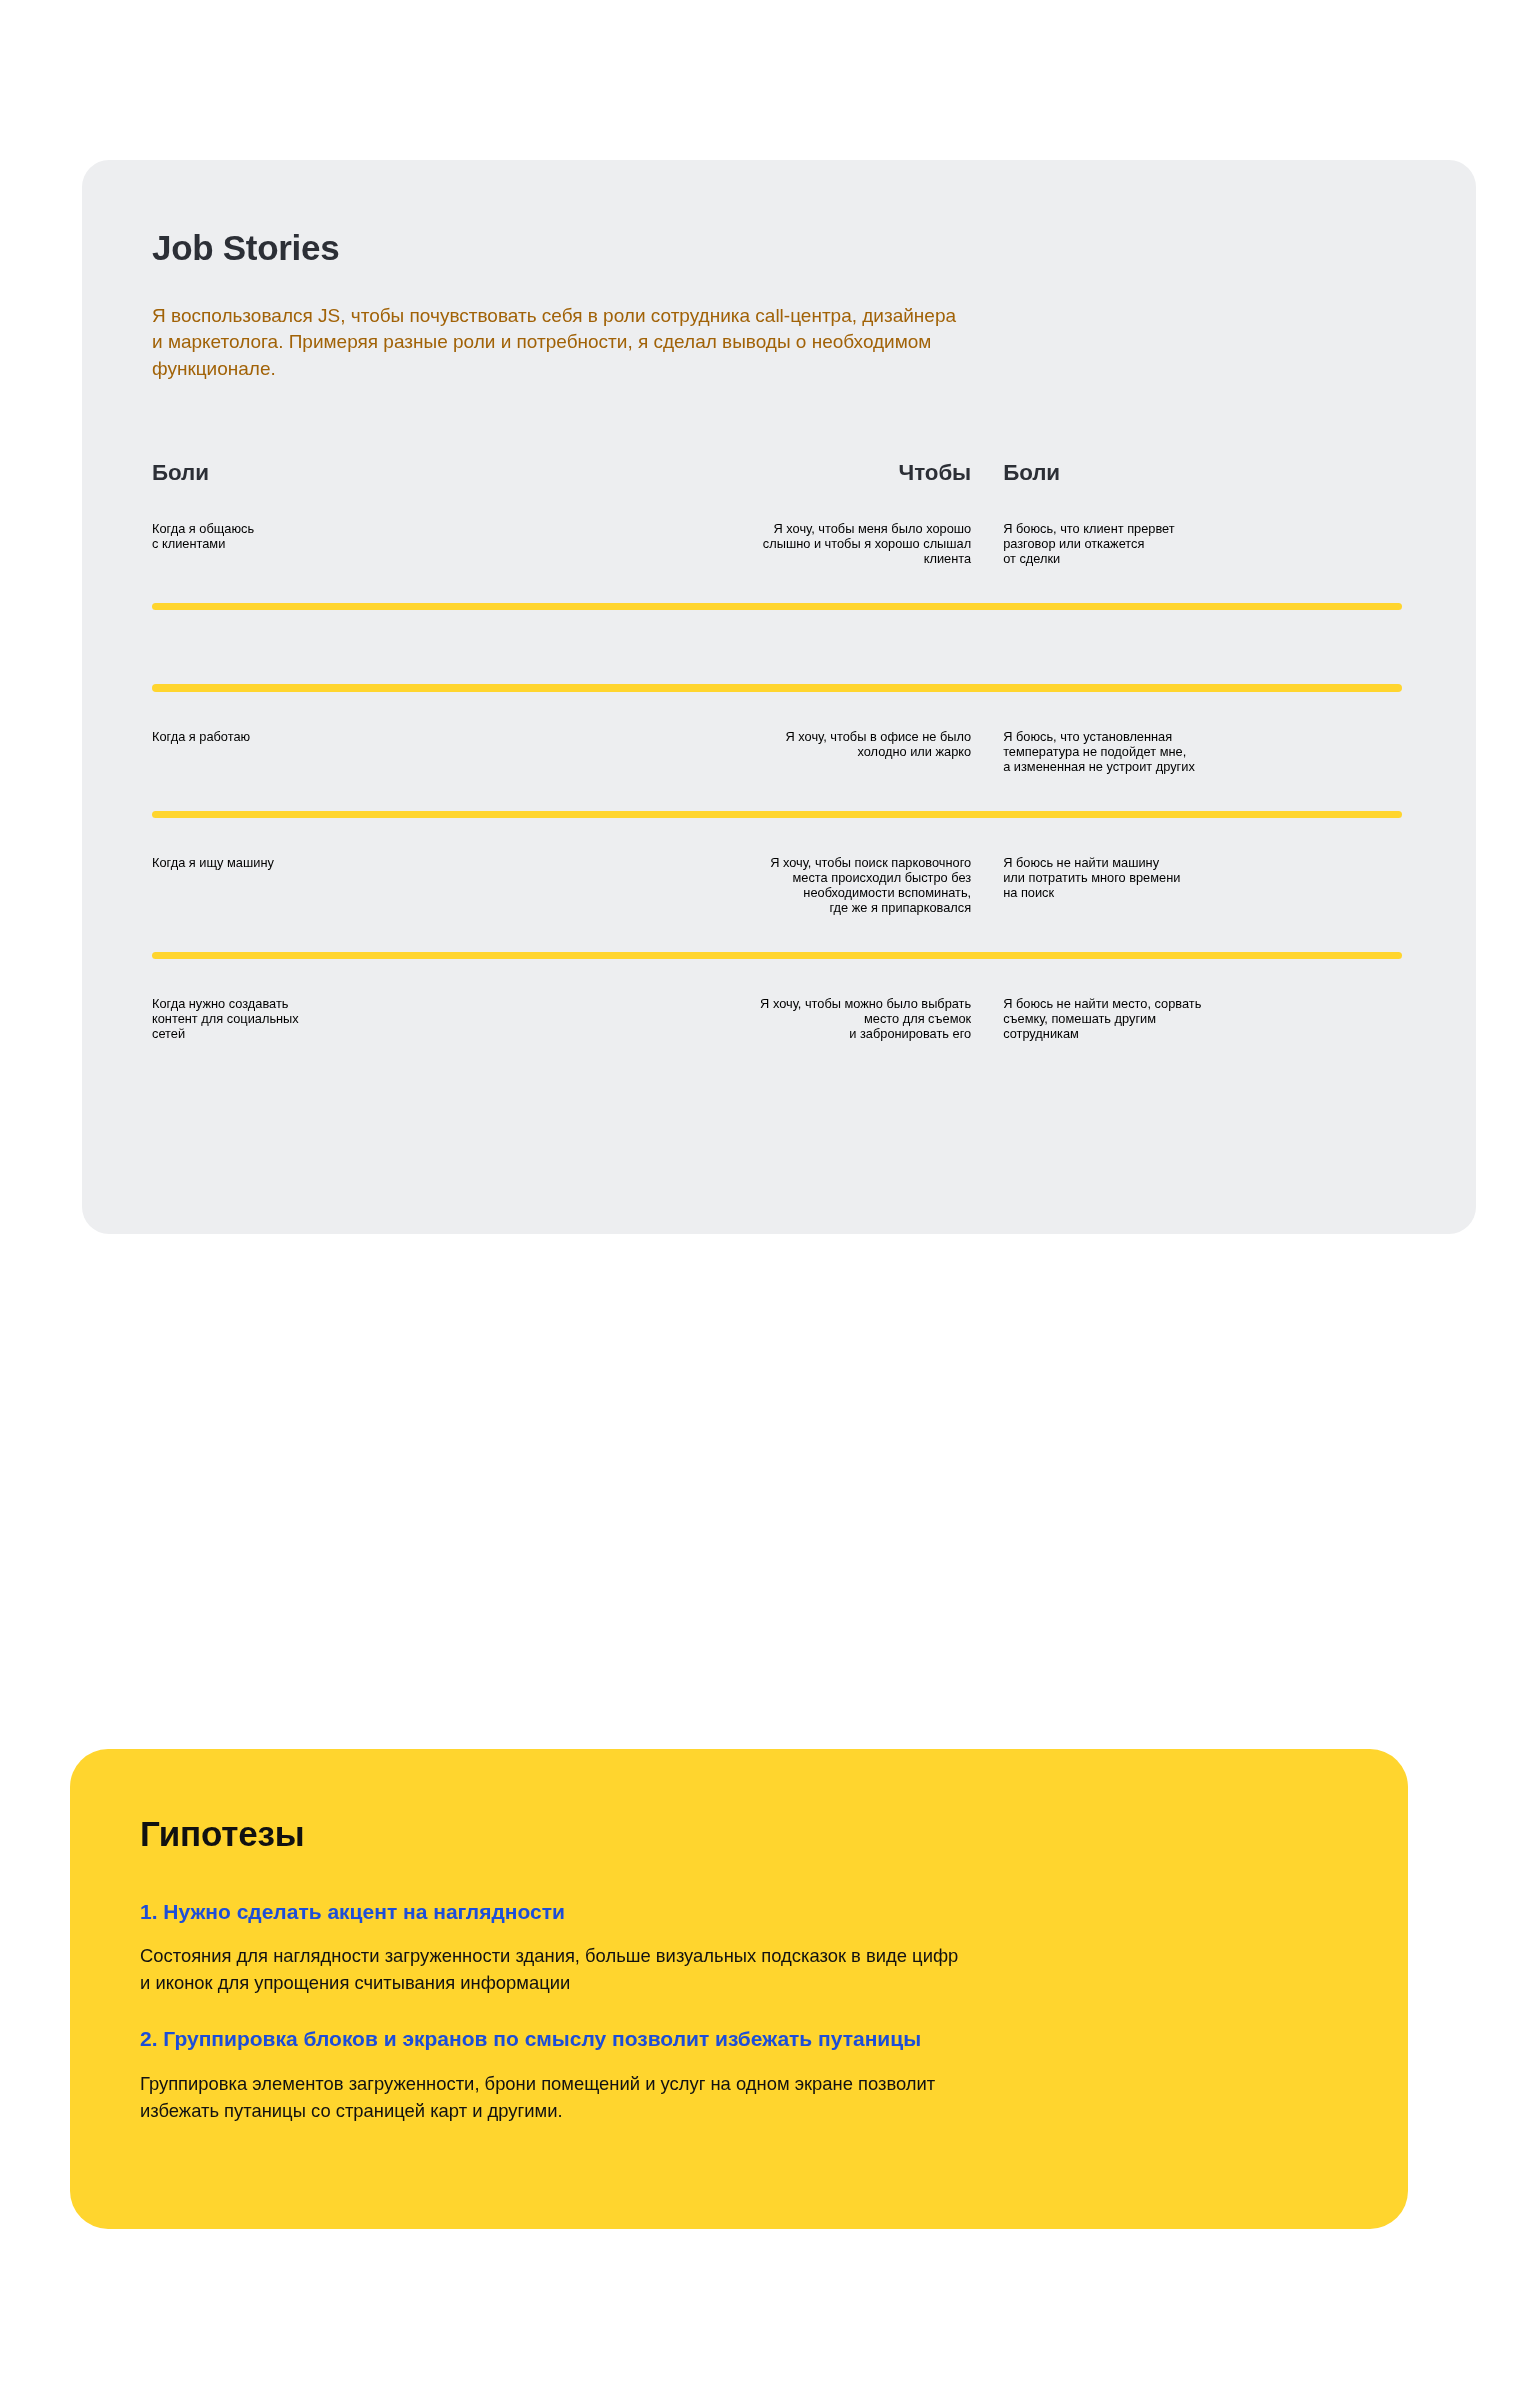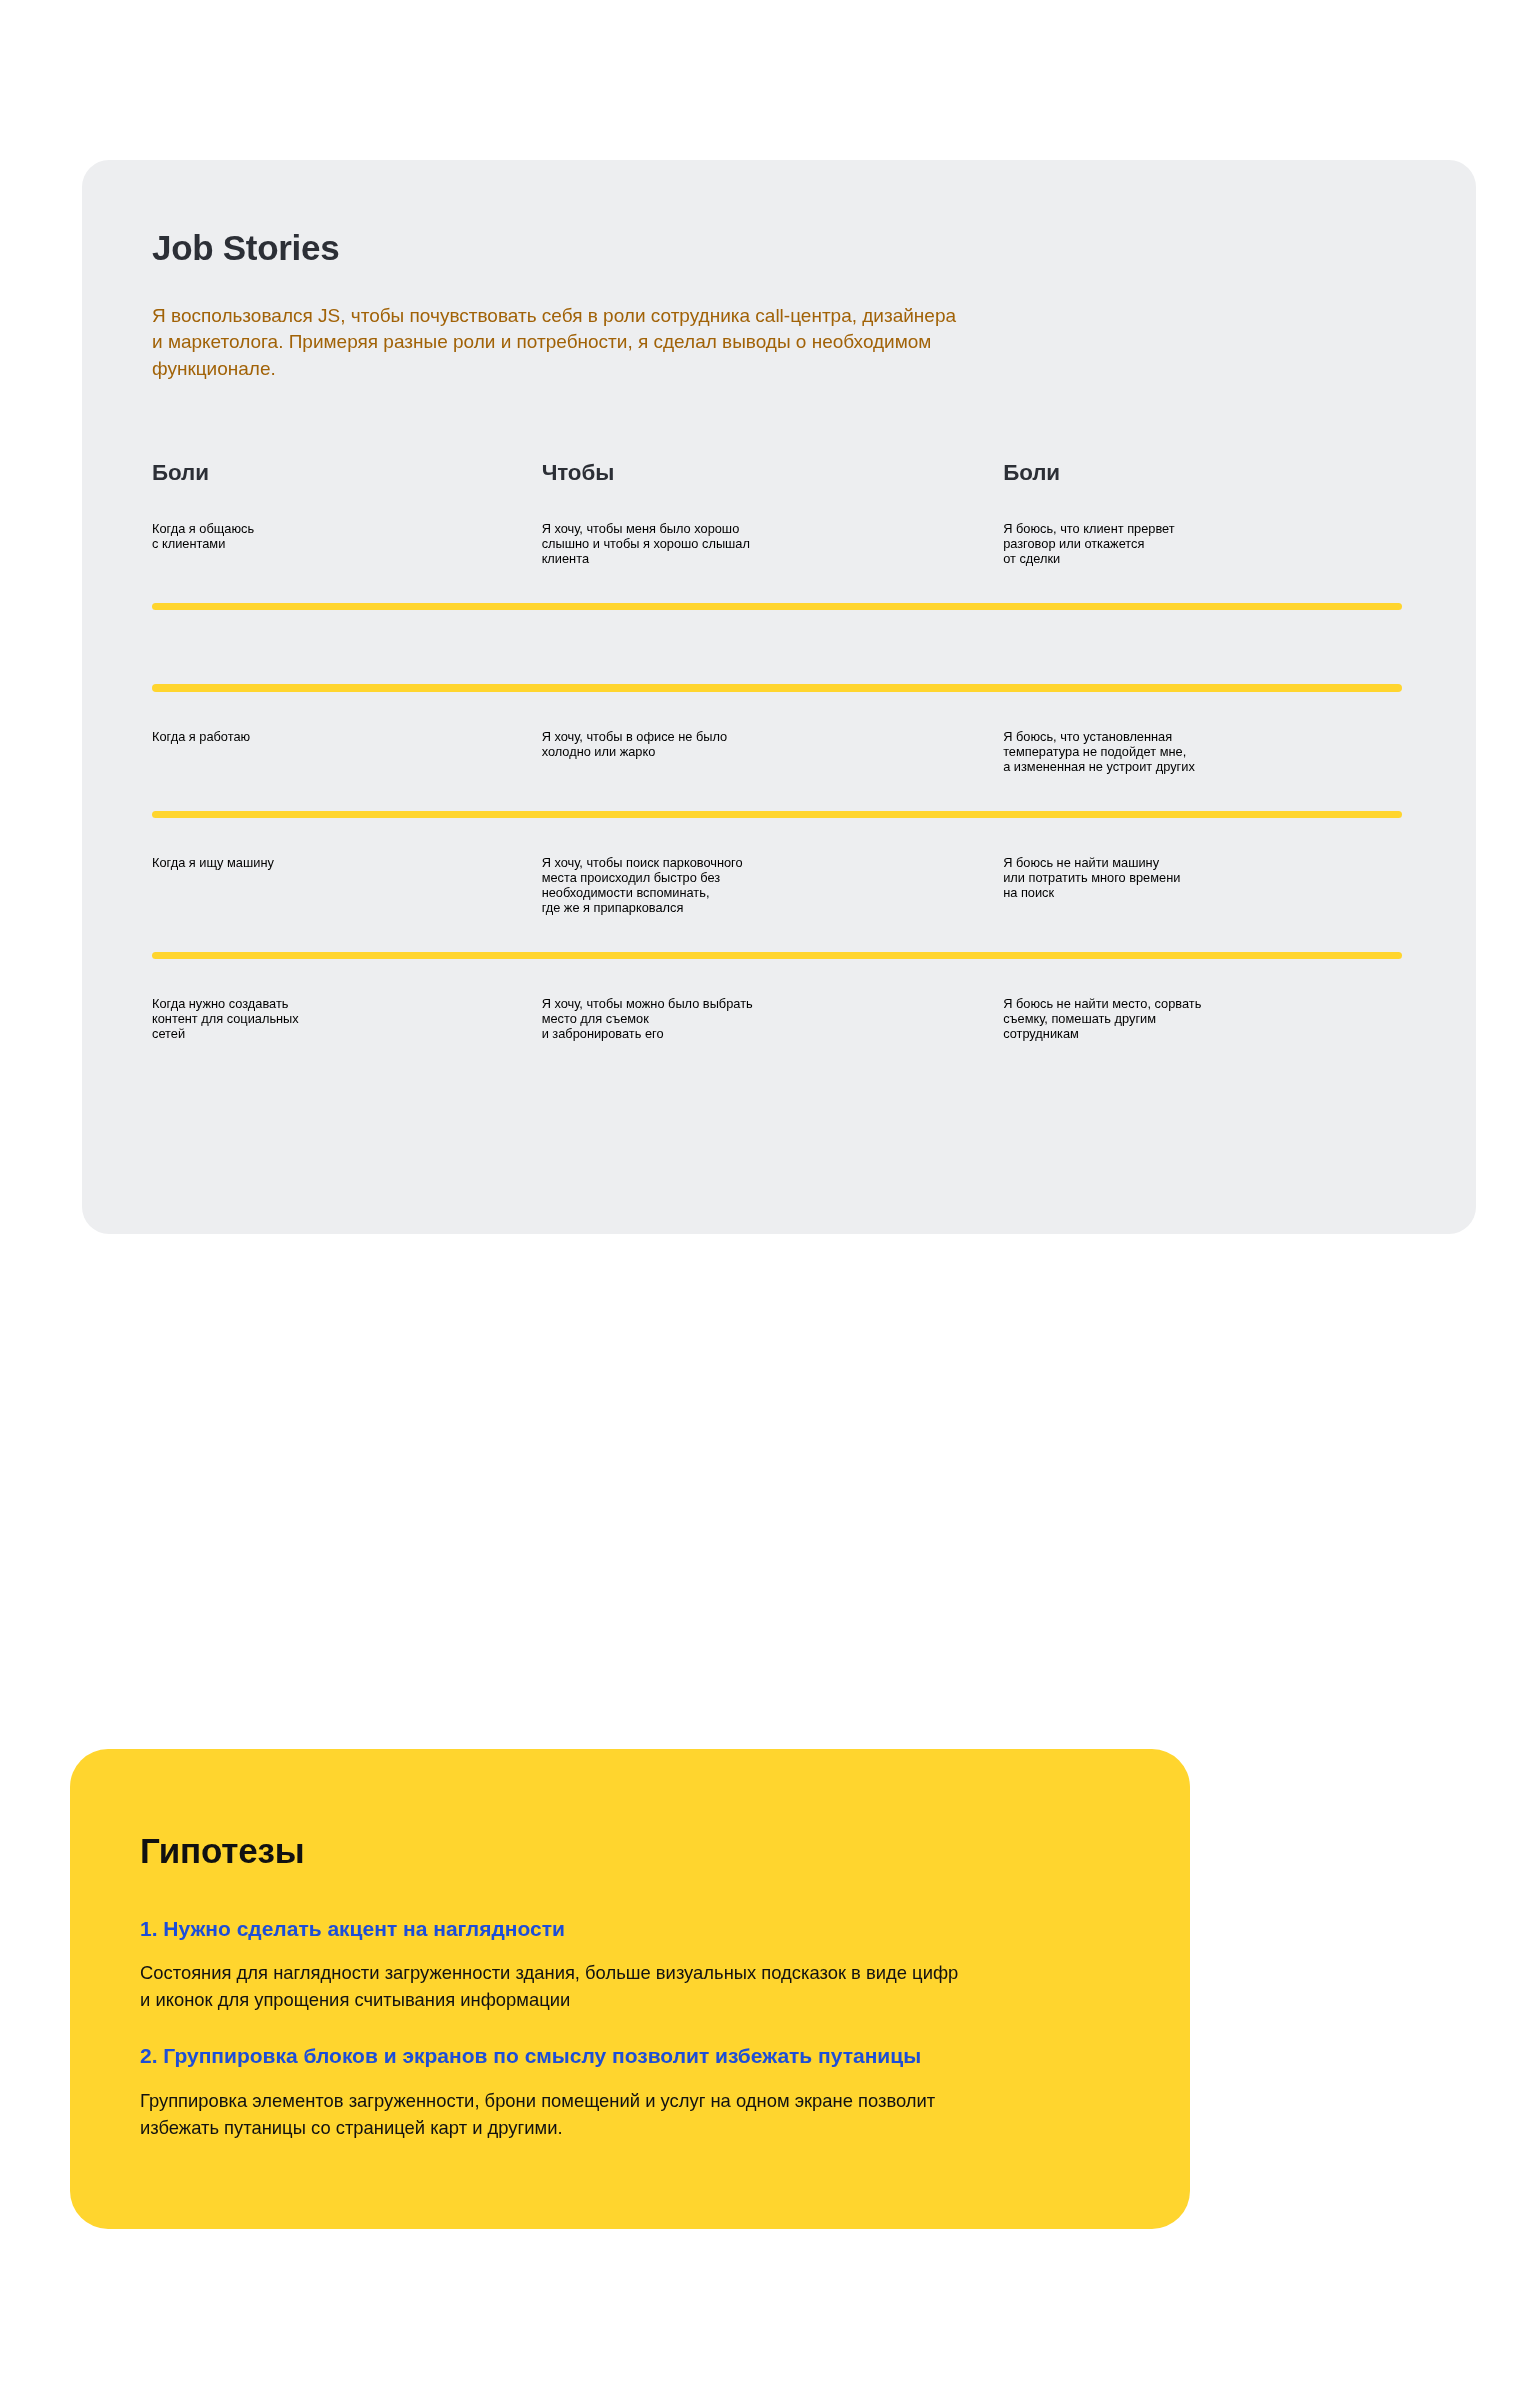--- a/index.html
+++ b/index.html
@@ -58,21 +58,21 @@
     position: relative;
     display: flex;
     align-items: flex-start;
   }
 
   .js-col {
     box-sizing: border-box;
     white-space: pre-line;
   }
   .js-col-1 { width: 405px; padding-right: 32px; }
-  .js-col-2 { width: 480px; padding-right: 32px; }
+  .js-col-2 { width: 480px; padding-right: 32px; text-align: right; }
   .js-col-3 { width: 416px; }
 
   .js-header .js-col {
     font-size: 22.4px;
     font-weight: 700;
     color: #2C2F36;
     letter-spacing: -0.1px;
     line-height: 1.2;
   }
   .js-header { margin-bottom: 34px; }
@@ -86,26 +86,26 @@
   }
 
   .row-gap-top { height: 37px; }
   .row-gap-bottom { height: 37px; }
 
   
   .hyp-card {
     position: absolute;
     left: 70px;
     top: 1749px;
-    width: 1120px;
+    width: 1338px;
     height: 480px;
     background: #FFD52E;
     border-radius: 38px;
     box-sizing: border-box;
-    padding: 83px 74px 0 70px;
+    padding: 66px 74px 0 70px;
   }
 
   .hyp-title {
     font-size: 35px;
     font-weight: 700;
     color: #111111;
     letter-spacing: -0.2px;
     margin: 0 0 43px 0;
     line-height: 1.1;
   }

